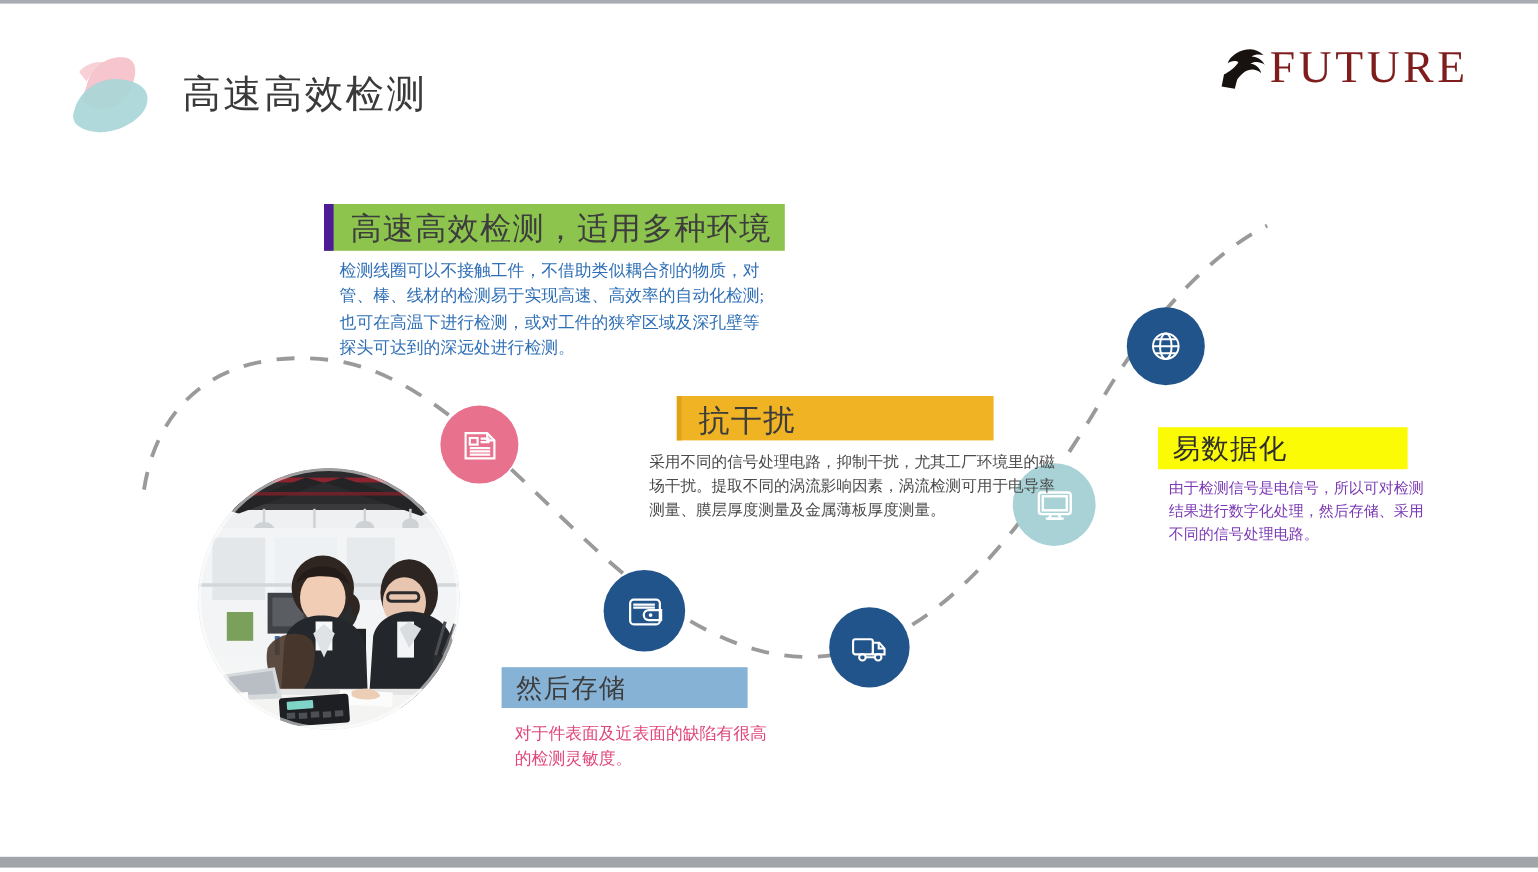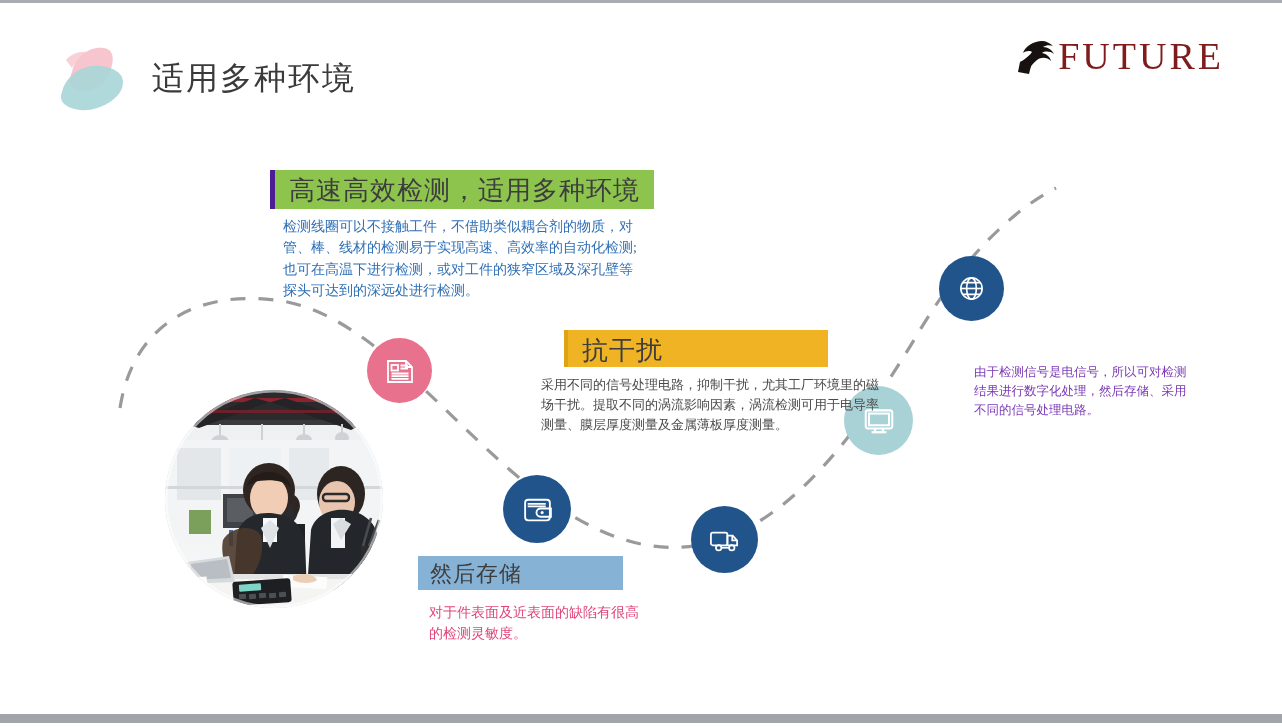--- a/index.html
+++ b/index.html
@@ -105,21 +105,21 @@
   }
   .block-body {
     font-family: "Liberation Serif", "DejaVu Serif", serif;
     line-height: 1.52;
   }
 
   
   #block-green { left: 270px; top: 170px; width: 384px; }
   #block-green .block-bar {
     background: #8cc44d;
-    border-left: 5px solid #4c1d95;
+    border-left: 8px solid #4c1d95;
     padding: 8px 0 9px 14px;
     height: 39px;
   }
   #block-green .block-title { font-size: 26px; color: #3d3d3d; letter-spacing: 1px; }
   #block-green .block-body {
     margin: 7px 0 0 13px;
     font-size: 14px;
     color: #2f6fb5;
     width: 360px;
   }
@@ -179,21 +179,21 @@
   <div class="rule-top"></div>
 
   <div class="brush">
     <svg width="90" height="74" viewBox="0 0 90 74">
       <path d="M20 30 C24 12, 40 4, 52 6 C64 8, 62 22, 56 34 C50 46, 36 52, 26 48 C16 44, 16 40, 20 30 Z" fill="#f6c5cd"></path>
       <path d="M10 50 C14 34, 30 22, 48 24 C66 26, 74 34, 70 46 C66 58, 46 70, 28 68 C14 66, 6 60, 10 50 Z" fill="#a8d6d8" opacity="0.92"></path>
       <path d="M14 18 C20 10, 32 8, 40 11 C33 13, 24 18, 20 26 Z" fill="#f6c5cd" opacity="0.8"></path>
     </svg>
   </div>
 
-  <div class="page-title">适用多种环境</div>
+  <div class="page-title">高速高效检测</div>
 
   <div class="logo">
     <span>
       <svg width="46" height="44" viewBox="0 0 46 44">
         <path d="M6 38 L4 30 C4 30, 12 26, 16 20 C14 18, 9 19, 7 21 C9 14, 18 9, 26 9
                  C30 9, 34 11, 37 14 C34 13, 30 13, 27 15 C32 15, 36 18, 38 22
                  C34 19, 29 19, 26 21 C31 22, 34 25, 35 29 C31 25, 25 25, 21 28
                  C17 31, 14 35, 12 40 Z" fill="#17120f"></path>
         <path d="M4 30 L2 40 L13 42 L15 34 Z" fill="#17120f"></path>
       </svg>
@@ -367,20 +367,23 @@
   </div>
 
   <div class="block" id="block-yellow">
     <div class="block-bar">
       <span class="block-title">抗干扰</span>
     </div>
     <div class="block-body">采用不同的信号处理电路，抑制干扰，尤其工厂环境里的磁场干扰。提取不同的涡流影响因素，涡流检测可用于电导率测量、膜层厚度测量及金属薄板厚度测量。</div>
   </div>
 
   <div class="block" id="block-brightyellow">
+    <div class="block-bar">
+      <span class="block-title">易数据化</span>
+    </div>
     <div class="block-body">由于检测信号是电信号，所以可对检测结果进行数字化处理，然后存储、采用不同的信号处理电路。</div>
   </div>
 
   <div class="block" id="block-blue">
     <div class="block-bar">
       <span class="block-title">然后存储</span>
     </div>
     <div class="block-body">对于件表面及近表面的缺陷有很高的检测灵敏度。</div>
   </div>
 

